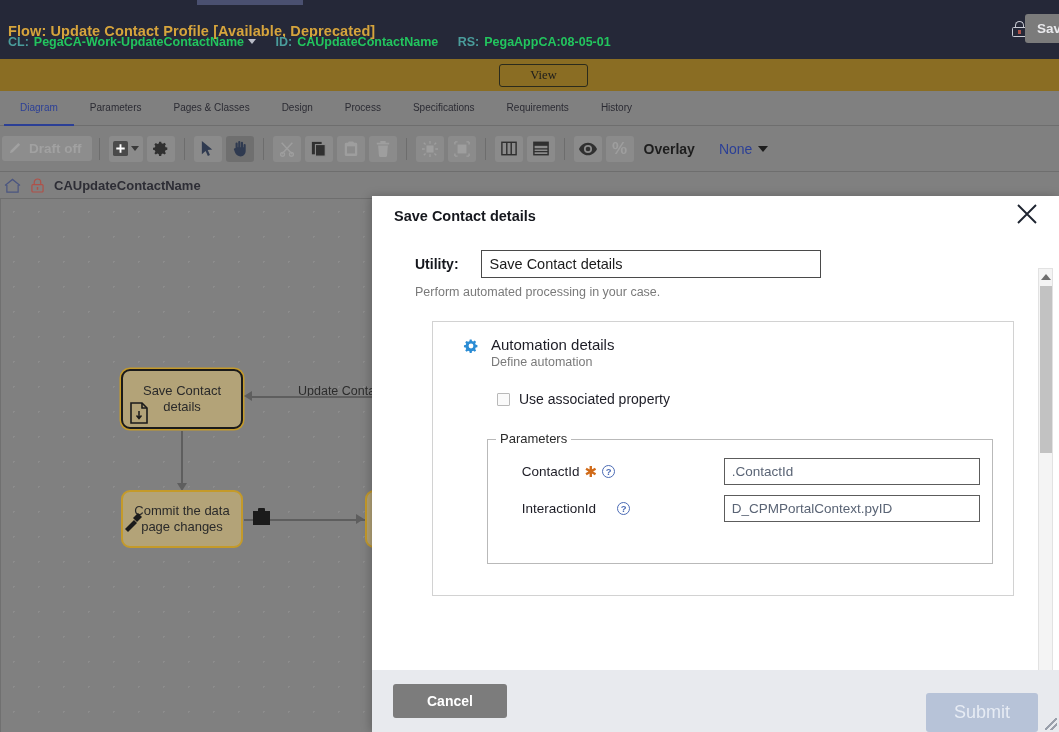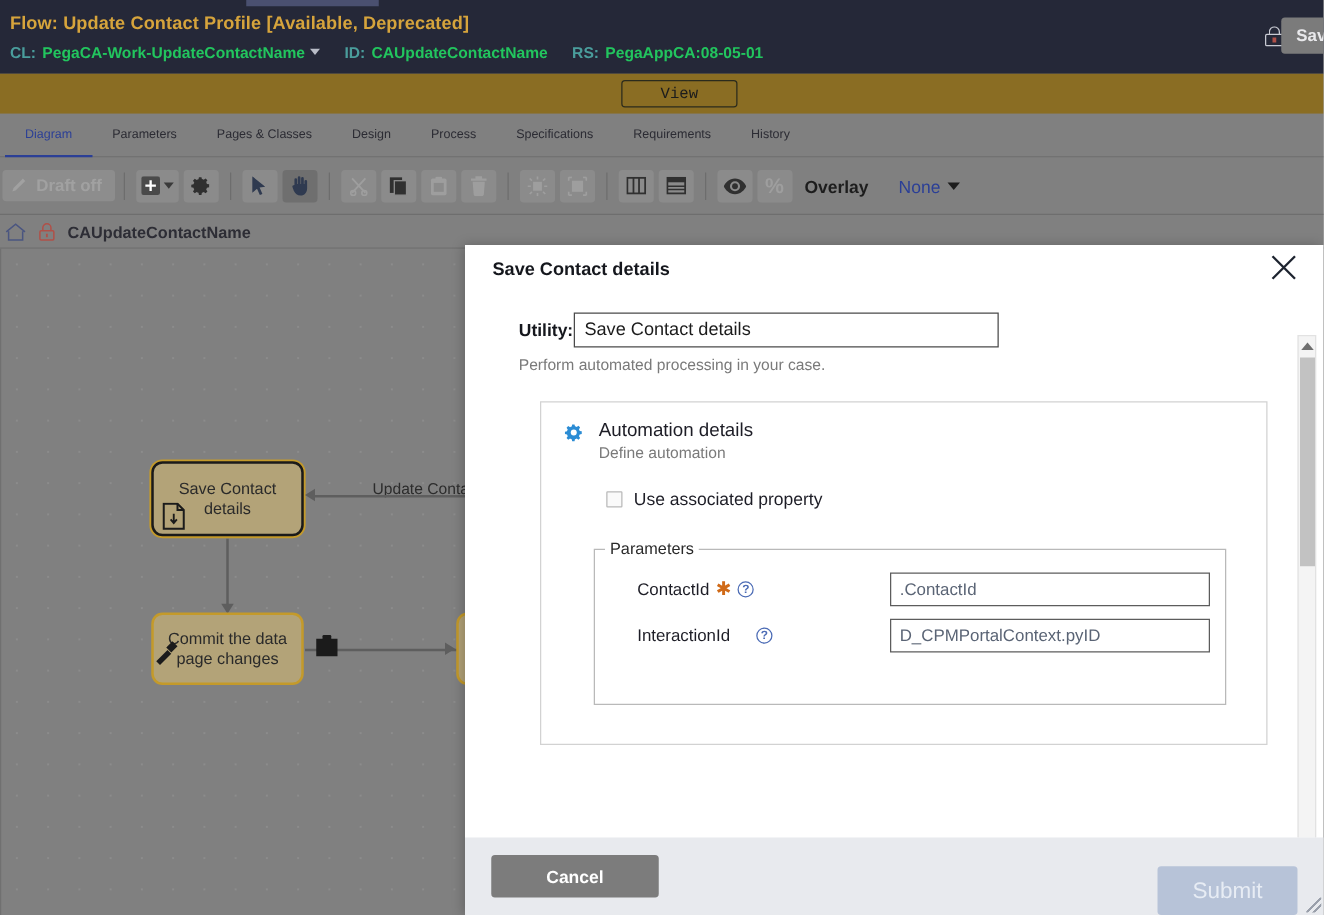--- a/index.html
+++ b/index.html
@@ -20,21 +20,21 @@
   
   .hdr {
     position: absolute; left: 0; top: 0; width: 1059px; height: 59px;
     background: #252838;
   }
   .hdr-tabstub {
     position: absolute; left: 197px; top: 0; width: 106px; height: 5px;
     background: #4a5070;
   }
   .hdr-title {
-    position: absolute; left: 8px; top: 11px;
+    position: absolute; left: 8px; top: 23px;
     font-size: 14.5px; font-weight: bold; color: #d6a43c;
     white-space: nowrap; letter-spacing: .1px;
   }
   .hdr-title .state { color: #d6a43c; }
   .hdr-meta {
     position: absolute; left: 8px; top: 35px;
     white-space: nowrap; font-size: 12.5px; font-weight: bold;
   }
   .meta-key { color: #4a9d9c; margin-right: 5px; }
   .meta-val { color: #22c55e; margin-right: 16px; }
@@ -69,21 +69,21 @@
 
   
   .warnbar {
     position: absolute; left: 0; top: 59px; width: 1059px; height: 32px;
     background: #8a6d23; display: flex; align-items: center; justify-content: center;
   }
   .warnbar .txt { color: #1c1c1c; font-size: 13.5px; }
   .view-btn {
     margin-left: 28px; border: 1.5px solid #2b2b1c; border-radius: 3px;
     background: transparent; color: #1c1c1c; font-size: 12.5px;
-    padding: 3px 30px; font-family: Liberation Mono, monospace; cursor: pointer;
+    padding: 3px 30px; font-family: Liberation Serif, serif; cursor: pointer;
   }
 
   
   .tabs {
     position: absolute; left: 0; top: 91px; width: 1059px; height: 35px;
     background: #808080; border-bottom: 1px solid #6e6e6e;
     display: flex; align-items: center; padding-left: 4px;
   }
   .tab {
     padding: 0 16px; height: 35px; line-height: 33px; font-size: 10px;
@@ -178,33 +178,33 @@
     position: relative; flex: none;
   }
   .modal-title { font-size: 14.5px; font-weight: bold; color: #15171d; }
   .modal-close {
     position: absolute; right: 16px; top: 4px; width: 30px; height: 30px;
     cursor: pointer; color: #1e2430;
   }
   .modal-body {
     flex: 1; position: relative; overflow: hidden; padding: 14px 38px 0 22px;
   }
-  .util-row { display: flex; align-items: center; gap: 0; padding-left: 21px; }
+  .util-row { display: flex; align-items: center; gap: 22px; padding-left: 21px; }
   .util-lbl { font-size: 14px; font-weight: bold; color: #15171d; }
   .util-input {
     width: 340px; height: 28px; border: 1px solid #4a4a4a; border-radius: 0;
     padding: 0 8px; font-size: 14.5px; color: #1b1b1b;
     font-family: inherit; background: #fff;
   }
   .util-help {
     font-size: 12.5px; color: #7a7a7a; padding-left: 21px; margin-top: 7px;
   }
   .panel {
     margin: 22px 0 0 38px; width: 582px; border: 1px solid #d2d2d2;
-    background: #fff; position: relative; padding: 14px 0 0 4px;
+    background: #fff; position: relative; padding: 14px 0 0 16px;
     height: 275px; overflow: hidden;
   }
   .panel-hd { display: flex; align-items: flex-start; gap: 12px; padding: 0 0 0 14px; }
   .gear-blue { margin-top: 2px; }
   .panel-title { font-size: 15px; color: #1d1d26; }
   .panel-sub { font-size: 12.5px; color: #7a7a7a; margin-top: 2px; }
   .chk-row { display: flex; align-items: center; gap: 9px; padding-left: 48px; margin-top: 22px; }
   .chk {
     width: 13px; height: 13px; border: 1px solid #b9b9b9; background: #fafafa;
     border-radius: 1px; cursor: pointer;
@@ -262,21 +262,21 @@
     background: #c2c2c2; cursor: pointer;
   }
 
   .modal-ft {
     height: 62px; flex: none; background: #e8eaee;
     display: flex; align-items: center; justify-content: space-between;
     padding: 0 21px; position: relative;
   }
   .btn-cancel {
     background: #7c7c7c; color: #fff; border: none; border-radius: 3px;
-    font-size: 14px; font-weight: bold; padding: 9px 44px; cursor: pointer;
+    font-size: 14px; font-weight: bold; padding: 9px 34px; cursor: pointer;
     font-family: inherit;
   }
   .btn-submit {
     background: #b7c3d8; color: #e7ecf4; border: none; border-radius: 3px;
     font-size: 18px; font-weight: normal; padding: 9px 28px; cursor: default;
     font-family: inherit;
     margin-top: 22px;
   }
   .resize-grip {
     position: absolute; right: 2px; bottom: 2px; width: 12px; height: 12px;

